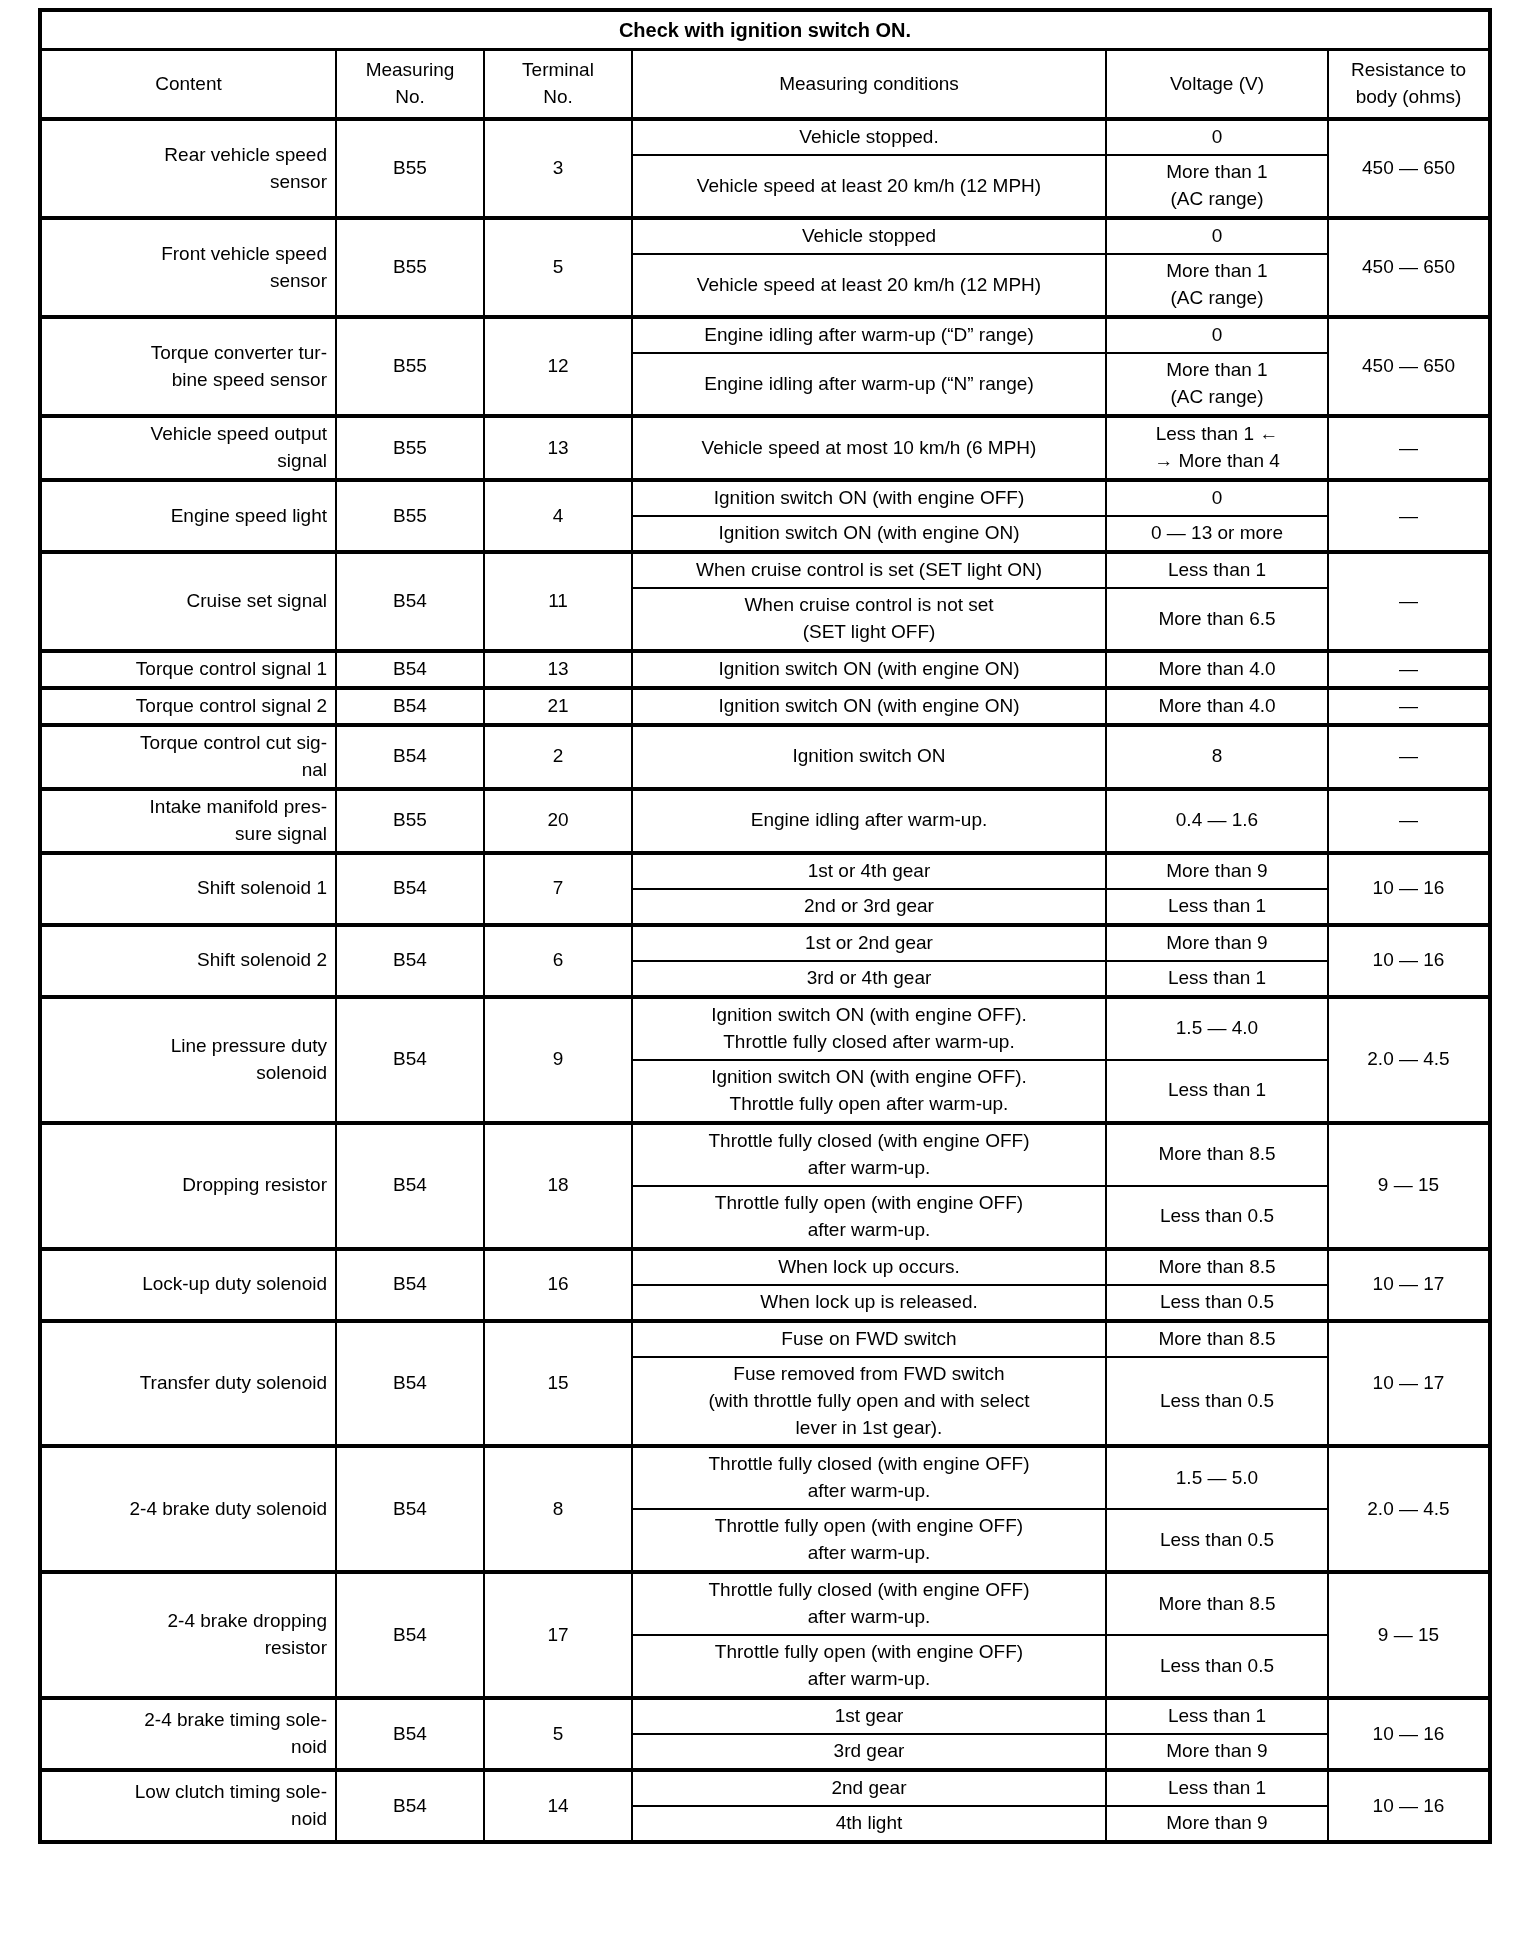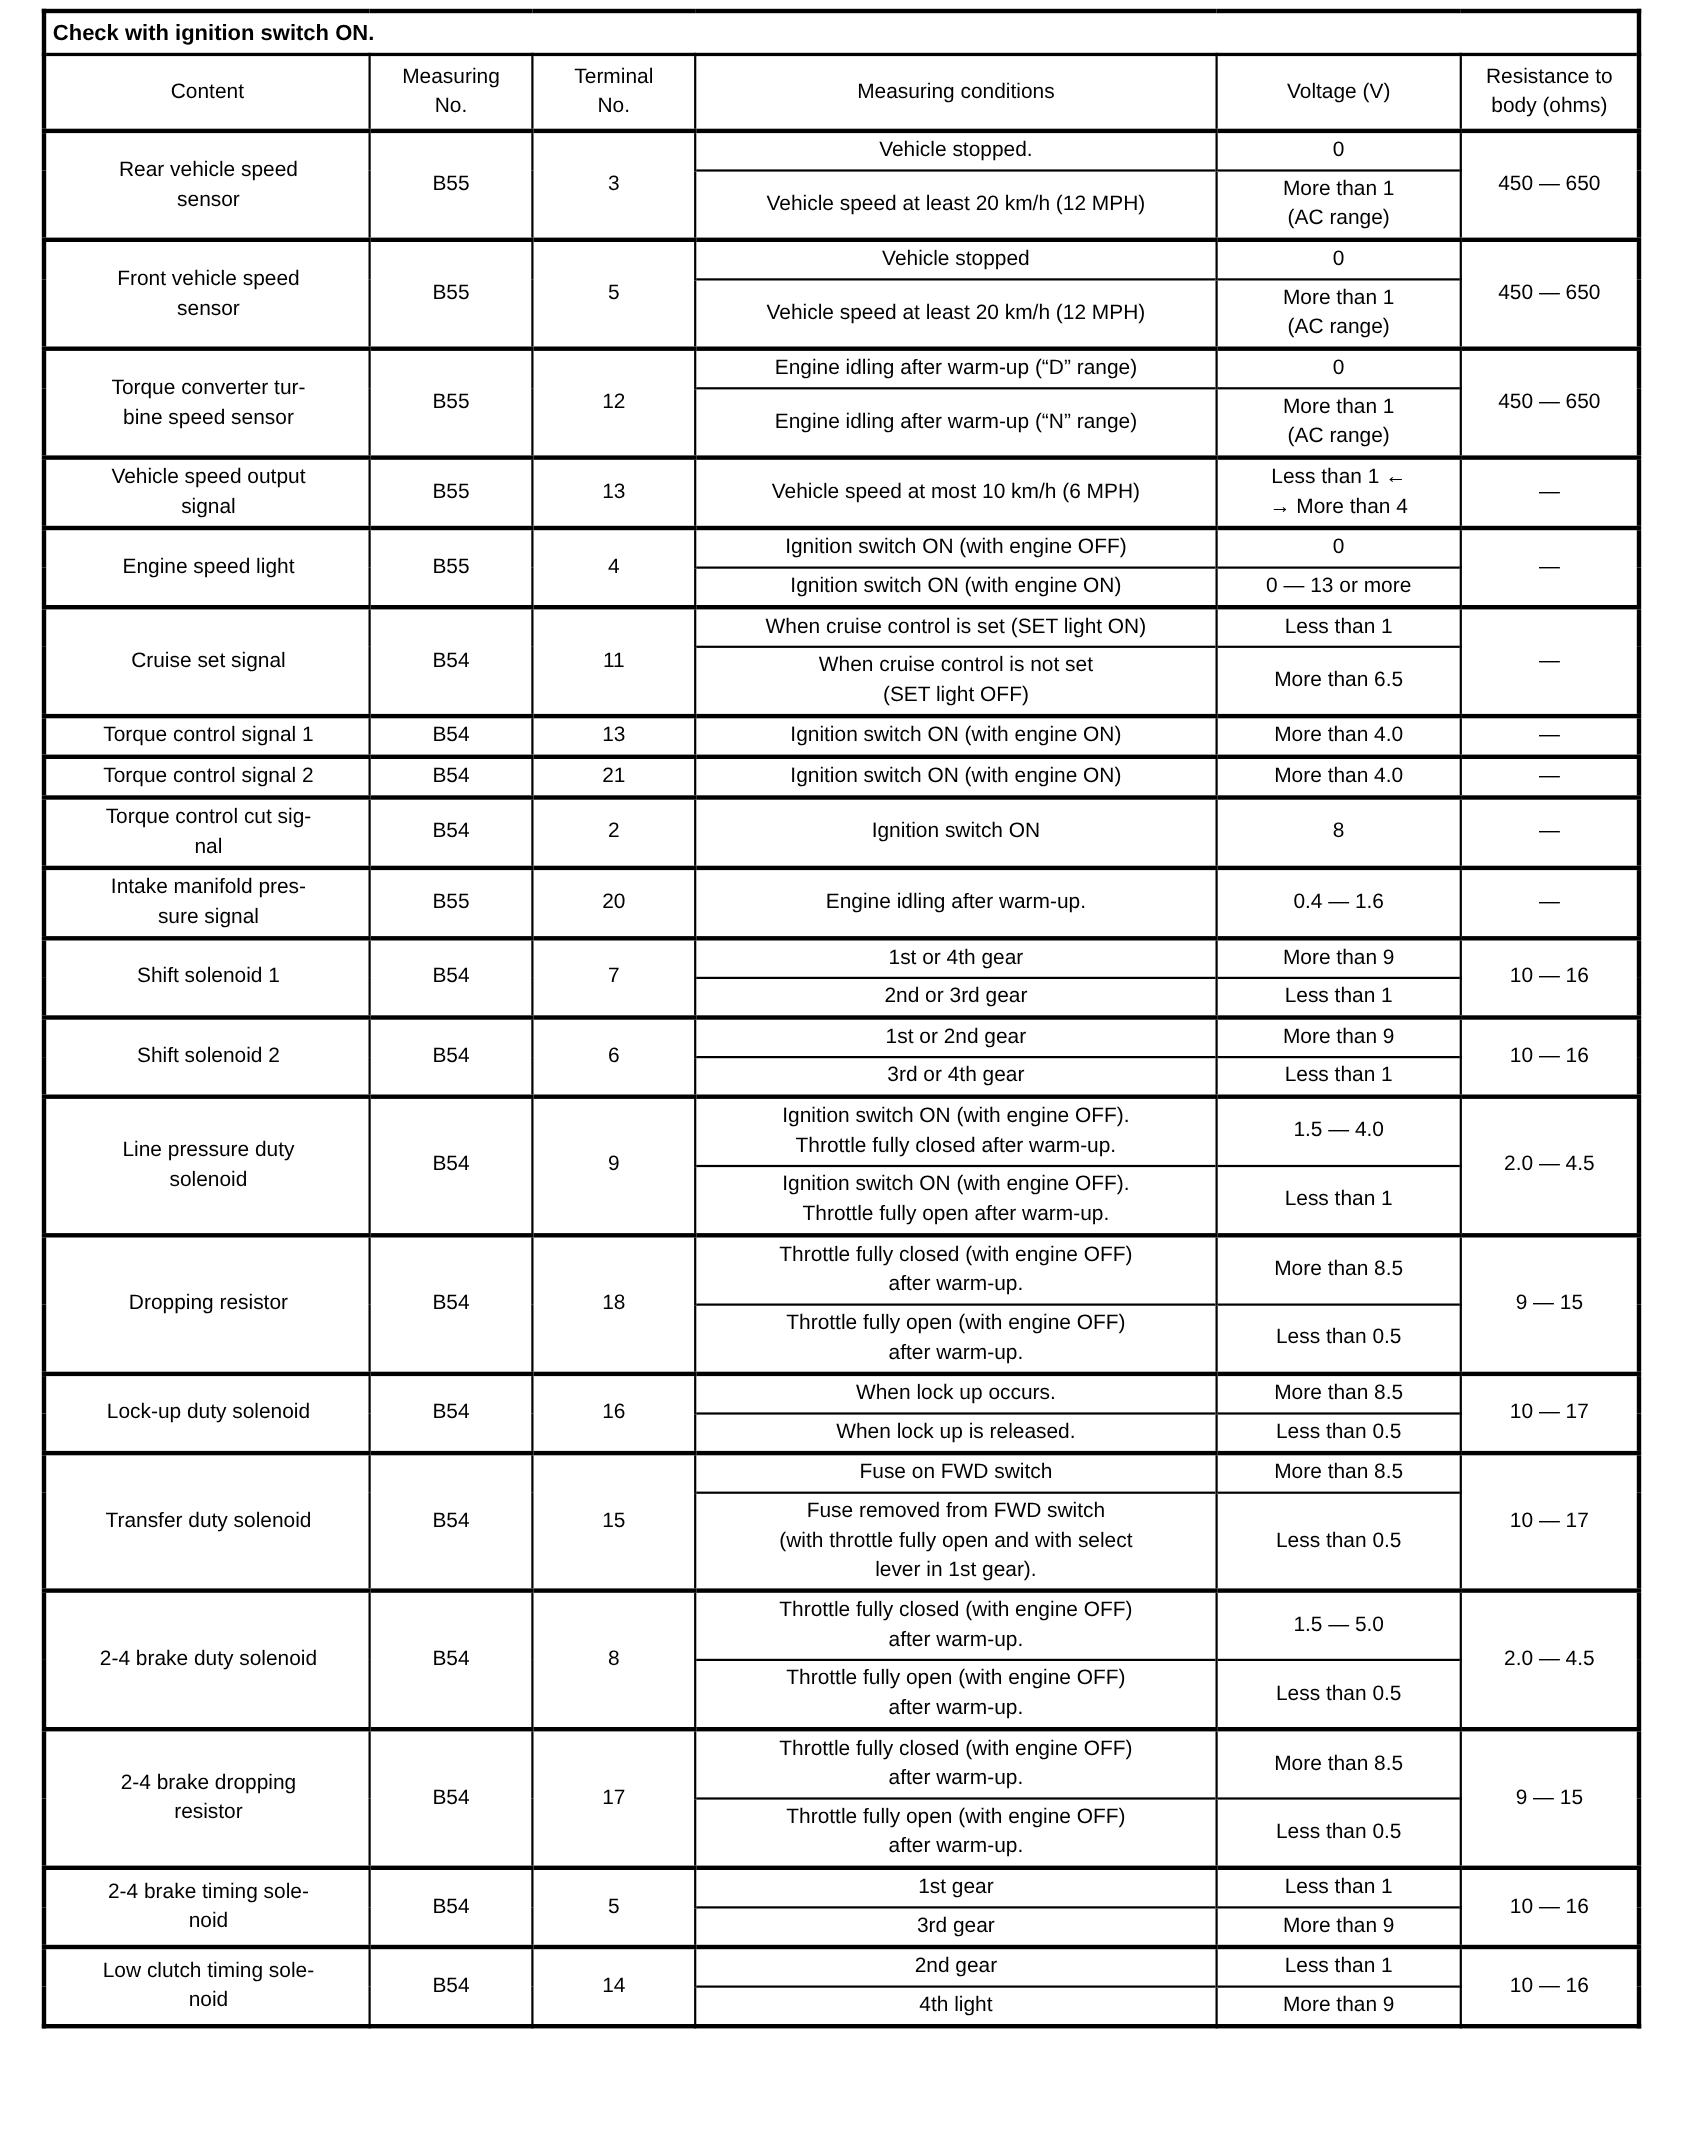--- a/index.html
+++ b/index.html
@@ -29,38 +29,38 @@
     font-size: 19px;
     line-height: 1.42;
     padding: 3px 6px;
     border-left: 2px solid #000;
     overflow: hidden;
   }
   th:first-child, td.content-cell { border-left: none; }
   tr.title-row th {
     font-weight: bold;
     font-size: 20px;
-    text-align: left;
+    text-align: center;
     border-bottom: 3px solid #000;
     padding: 4px 6px;
     height: 32px;
   }
   tr.header-row th {
     font-weight: normal;
     text-align: center;
     border-bottom: 4px solid #000;
     padding: 6px;
     height: 56px;
   }
   tbody tr { height: 36px; }
   tbody tr.group-first td { border-top: 4px solid #000; }
   tbody tr.group-sub td { border-top: 2px solid #000; }
   td.cell { text-align: center; }
   td.content-cell {
-    text-align: center;
+    text-align: right;
     padding-left: 10px;
     padding-right: 8px;
   }
 </style>
 </head>
 <body>
 
 <div class="page">
   <table class="spec-table">
     <colgroup>

